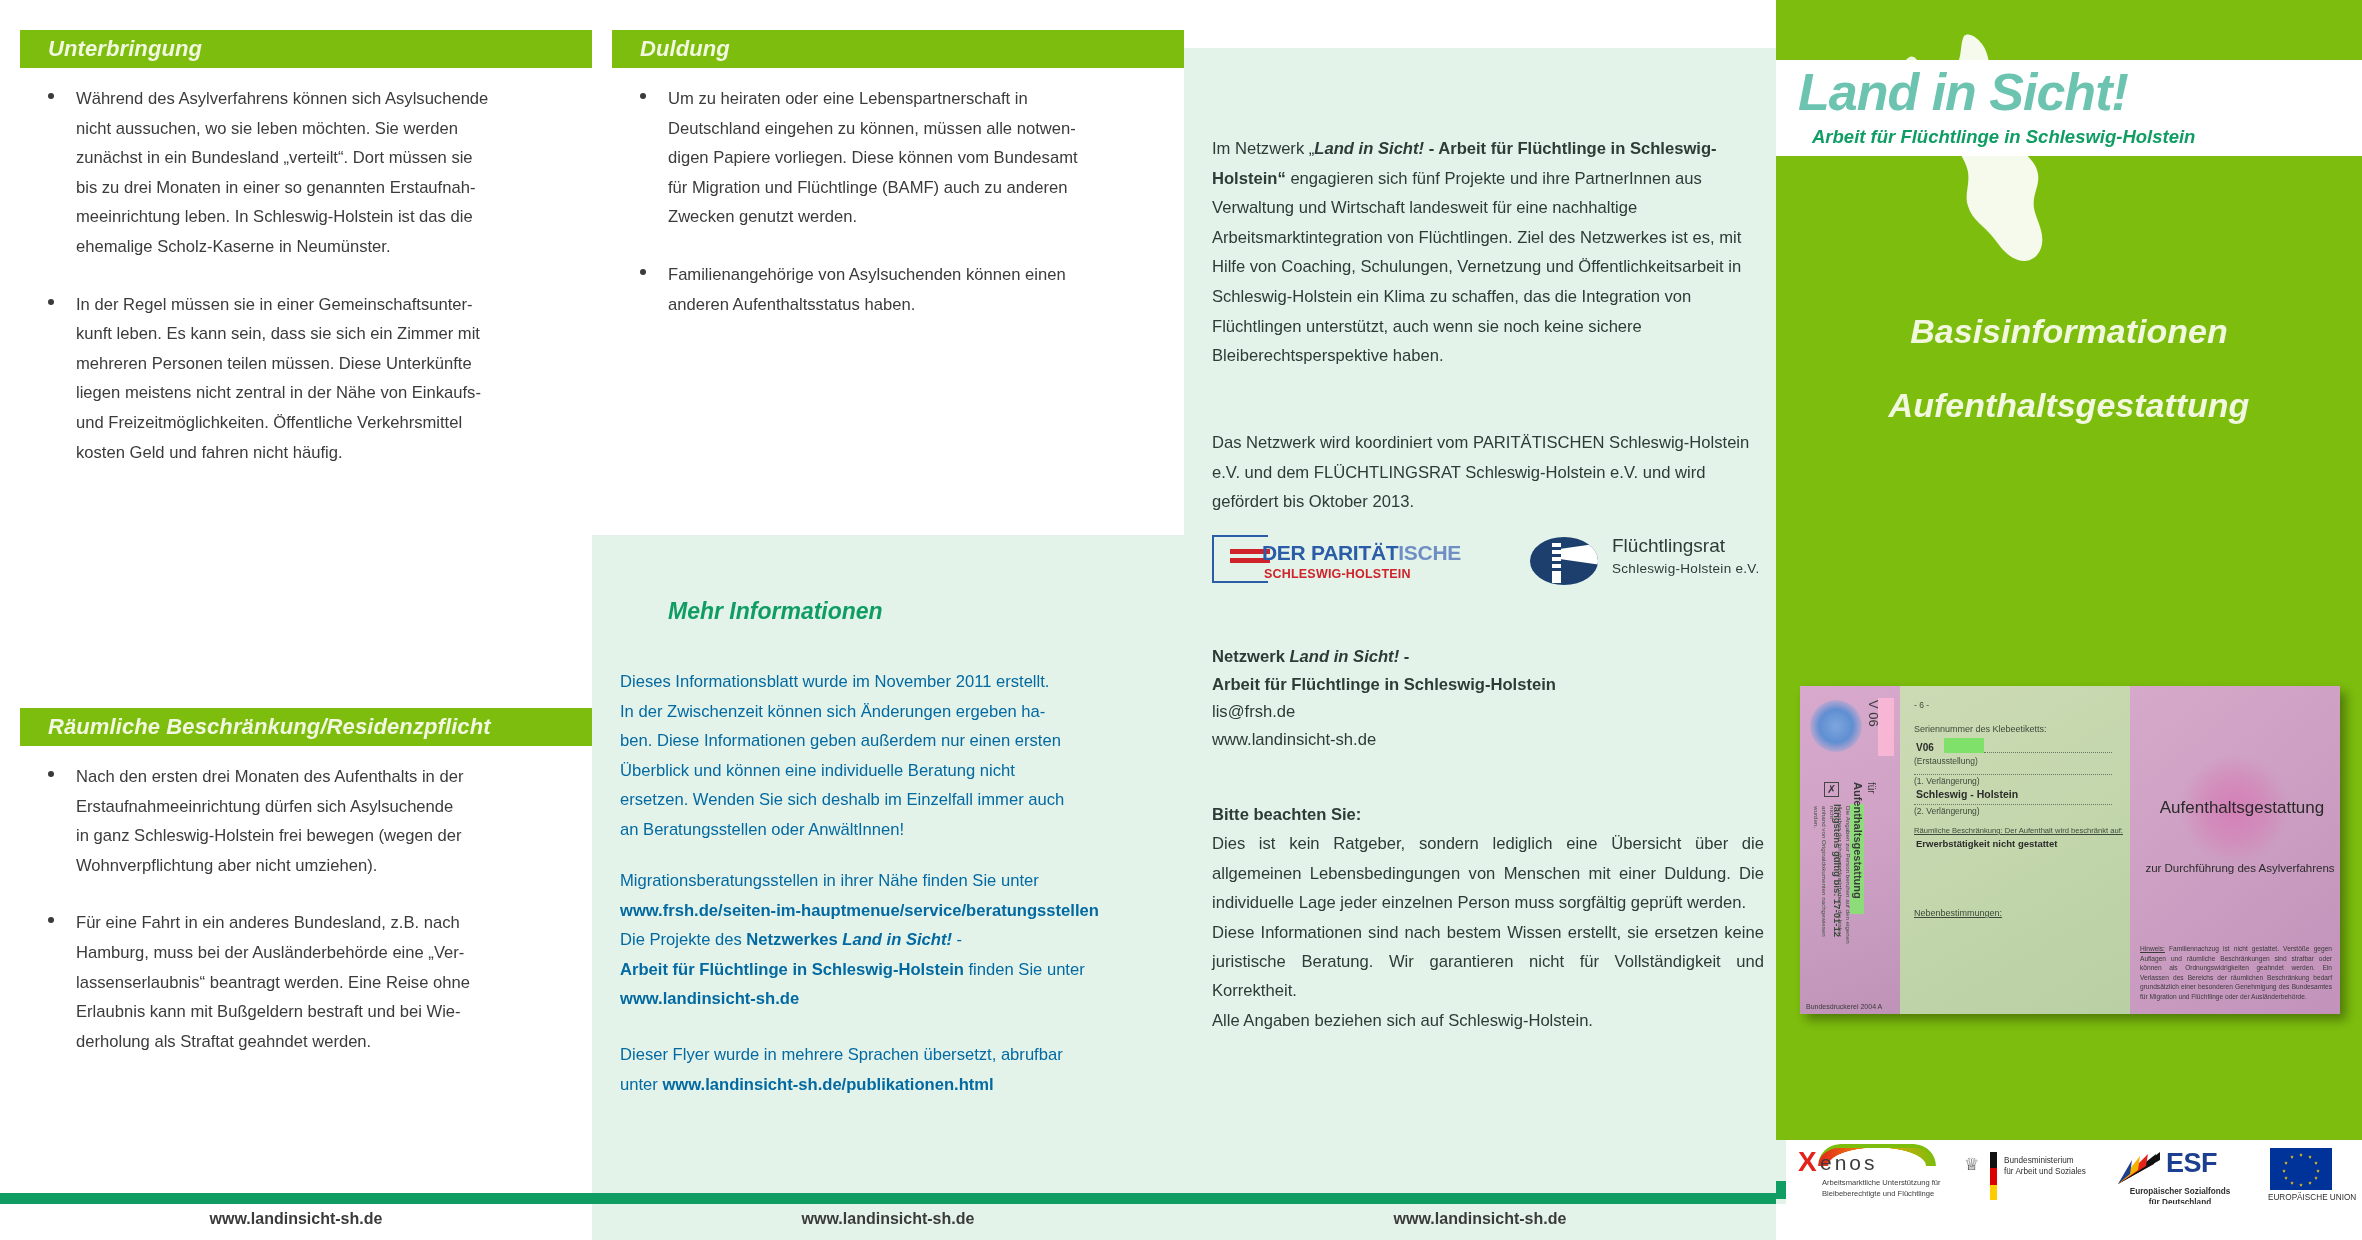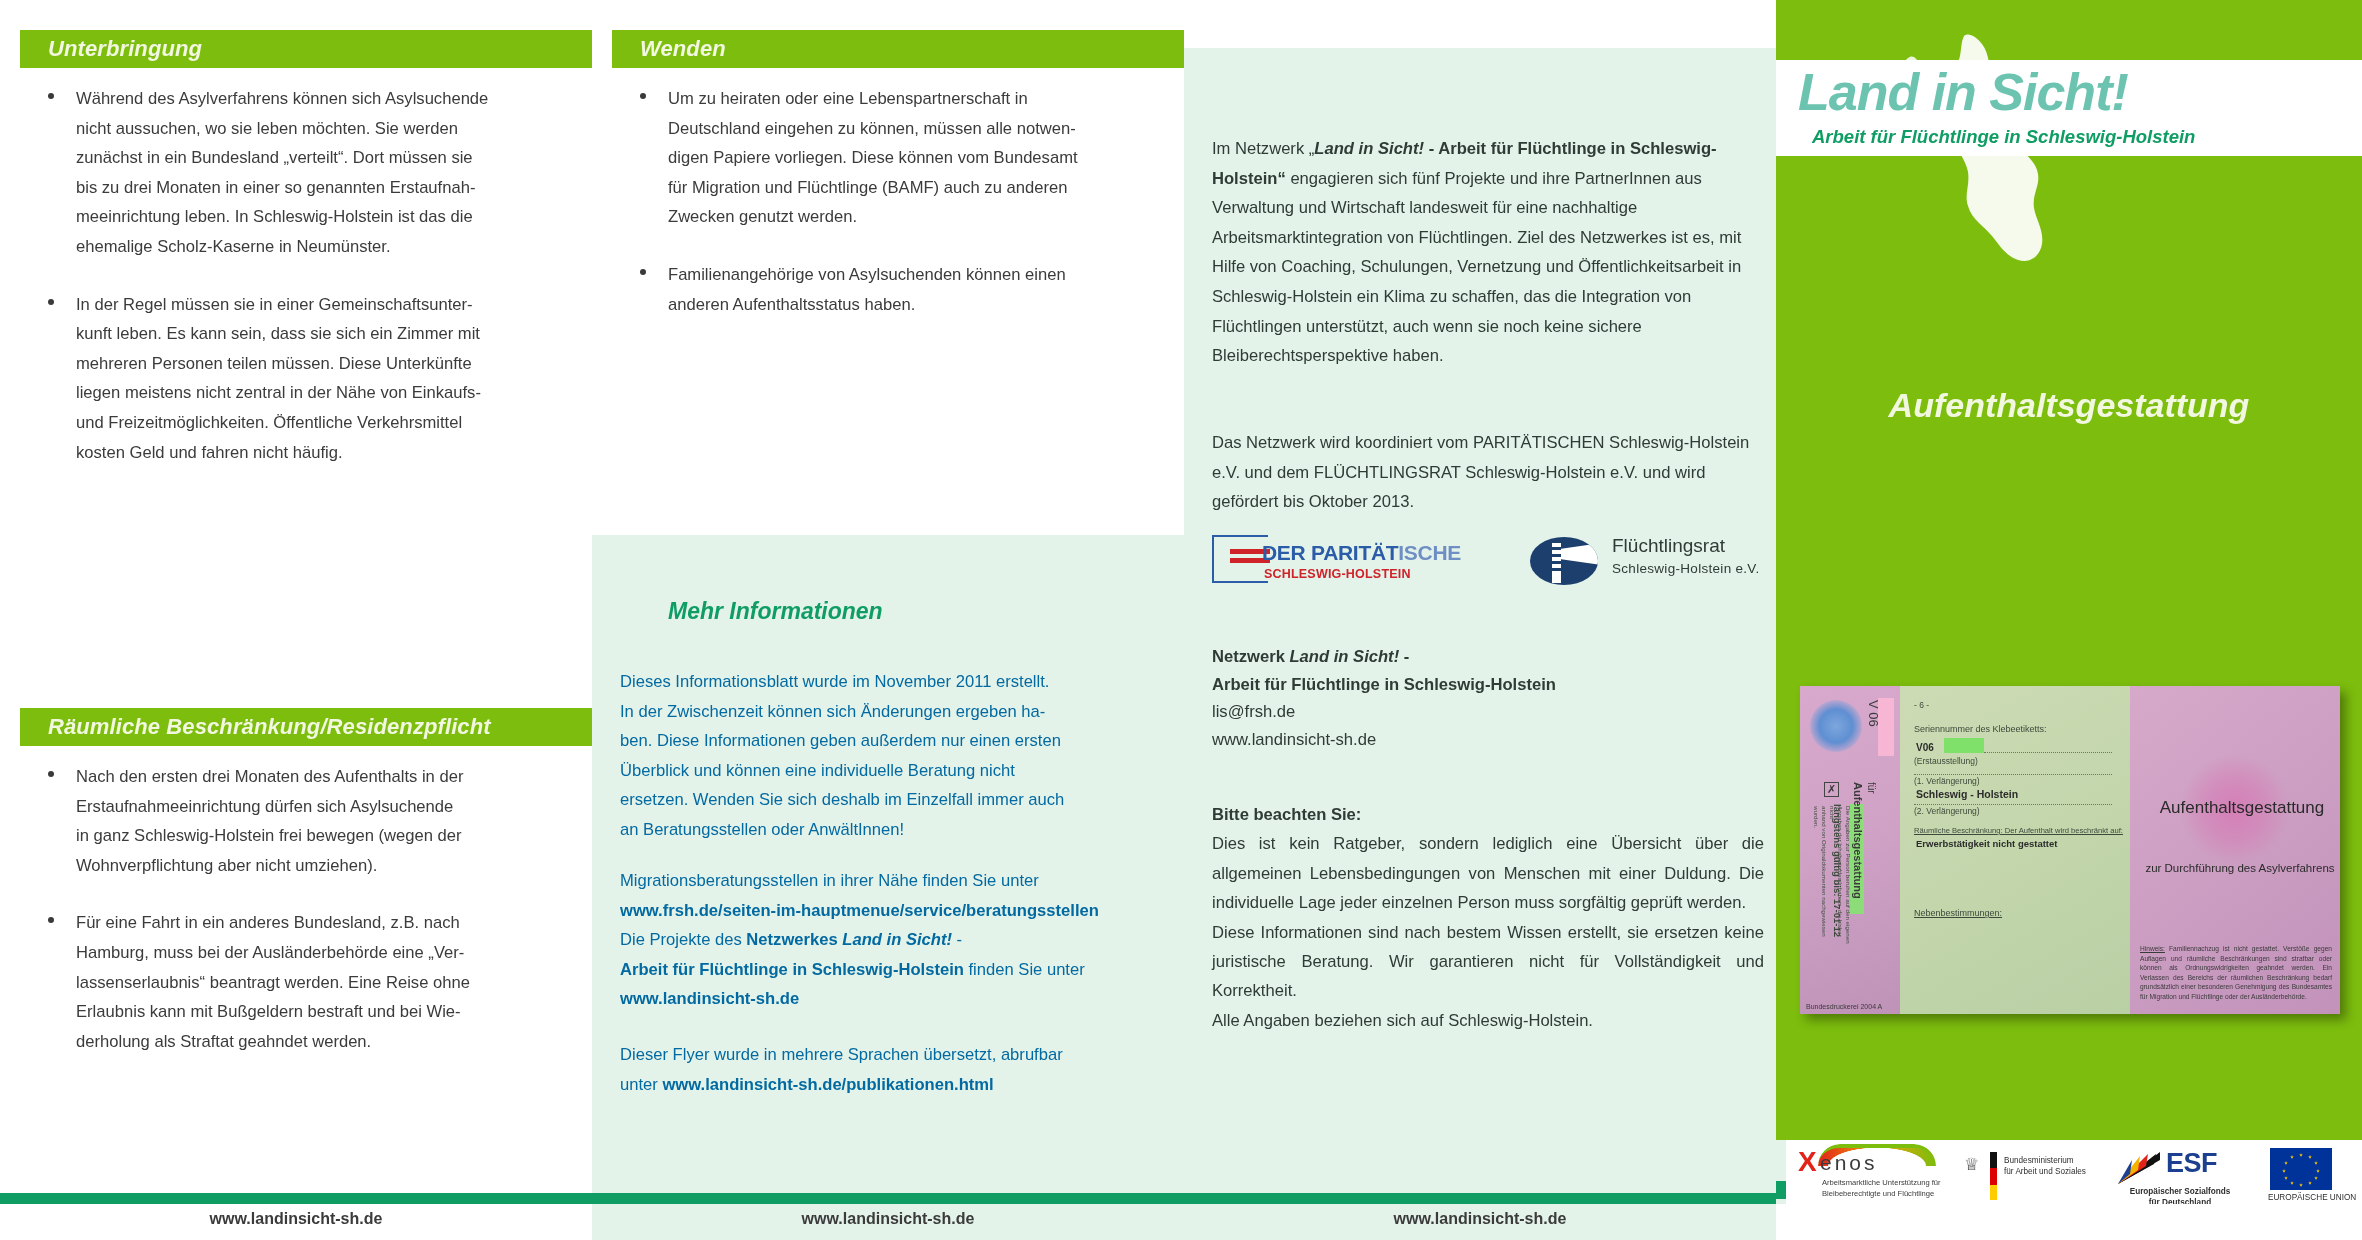--- a/index.html
+++ b/index.html
@@ -364,21 +364,21 @@
     <div class="bul">
       <span class="dot"></span>
       <span class="txt">Für eine Fahrt in ein anderes Bundesland, z.B. nach
 Hamburg, muss bei der Ausländerbehörde eine „Ver-
 lassenserlaubnis“ beantragt werden. Eine Reise ohne
 Erlaubnis kann mit Bußgeldern bestraft und bei Wie-
 derholung als Straftat geahndet werden.</span>
     </div>
   </div>
 
-  <div class="sec-head" id="head-familie">Wenden</div>
+  <div class="sec-head" id="head-familie">Duldung</div>
 
   <div class="bul-list" id="list-familie">
     <div class="bul">
       <span class="dot"></span>
       <span class="txt">Um zu heiraten oder eine Lebenspartnerschaft in
 Deutschland eingehen zu können, müssen alle notwen-
 digen Papiere vorliegen. Diese können vom Bundesamt
 für Migration und Flüchtlinge (BAMF) auch zu anderen
 Zwecken genutzt werden.</span>
     </div>
@@ -468,20 +468,21 @@
     <path d="M40 30 C44 26 50 30 50 36 C50 44 44 50 40 48 C34 46 34 34 40 30 Z" fill="#ffffff" opacity="0.85"></path>
     <path d="M54 56 C58 54 62 58 60 64 C58 70 52 70 50 66 C48 60 50 58 54 56 Z" fill="#ffffff" opacity="0.85"></path>
     <path d="M28 52 C32 50 36 54 34 58 C32 62 26 60 26 56 Z" fill="#ffffff" opacity="0.8"></path>
   </svg>
 
   <div class="brand-band">
     <div class="brand-title">Land in Sicht!</div>
     <div class="brand-sub">Arbeit für Flüchtlinge in Schleswig-Holstein</div>
   </div>
 
+  <div class="doc-title" id="doc-title-1">Basisinformationen</div>
   <div class="doc-title" id="doc-title-2">Aufenthaltsgestattung</div>
 
   <div class="passport">
     <div class="pp-left">
       <div class="pp-seal"></div>
       <div class="pp-pink-tab"></div>
       <div class="pp-v06">V 06</div>
       <div class="pp-chk">✗</div>
       <div class="pp-greenbar"></div>
       <div class="pp-vtext">Aufenthaltsgestattung</div>

